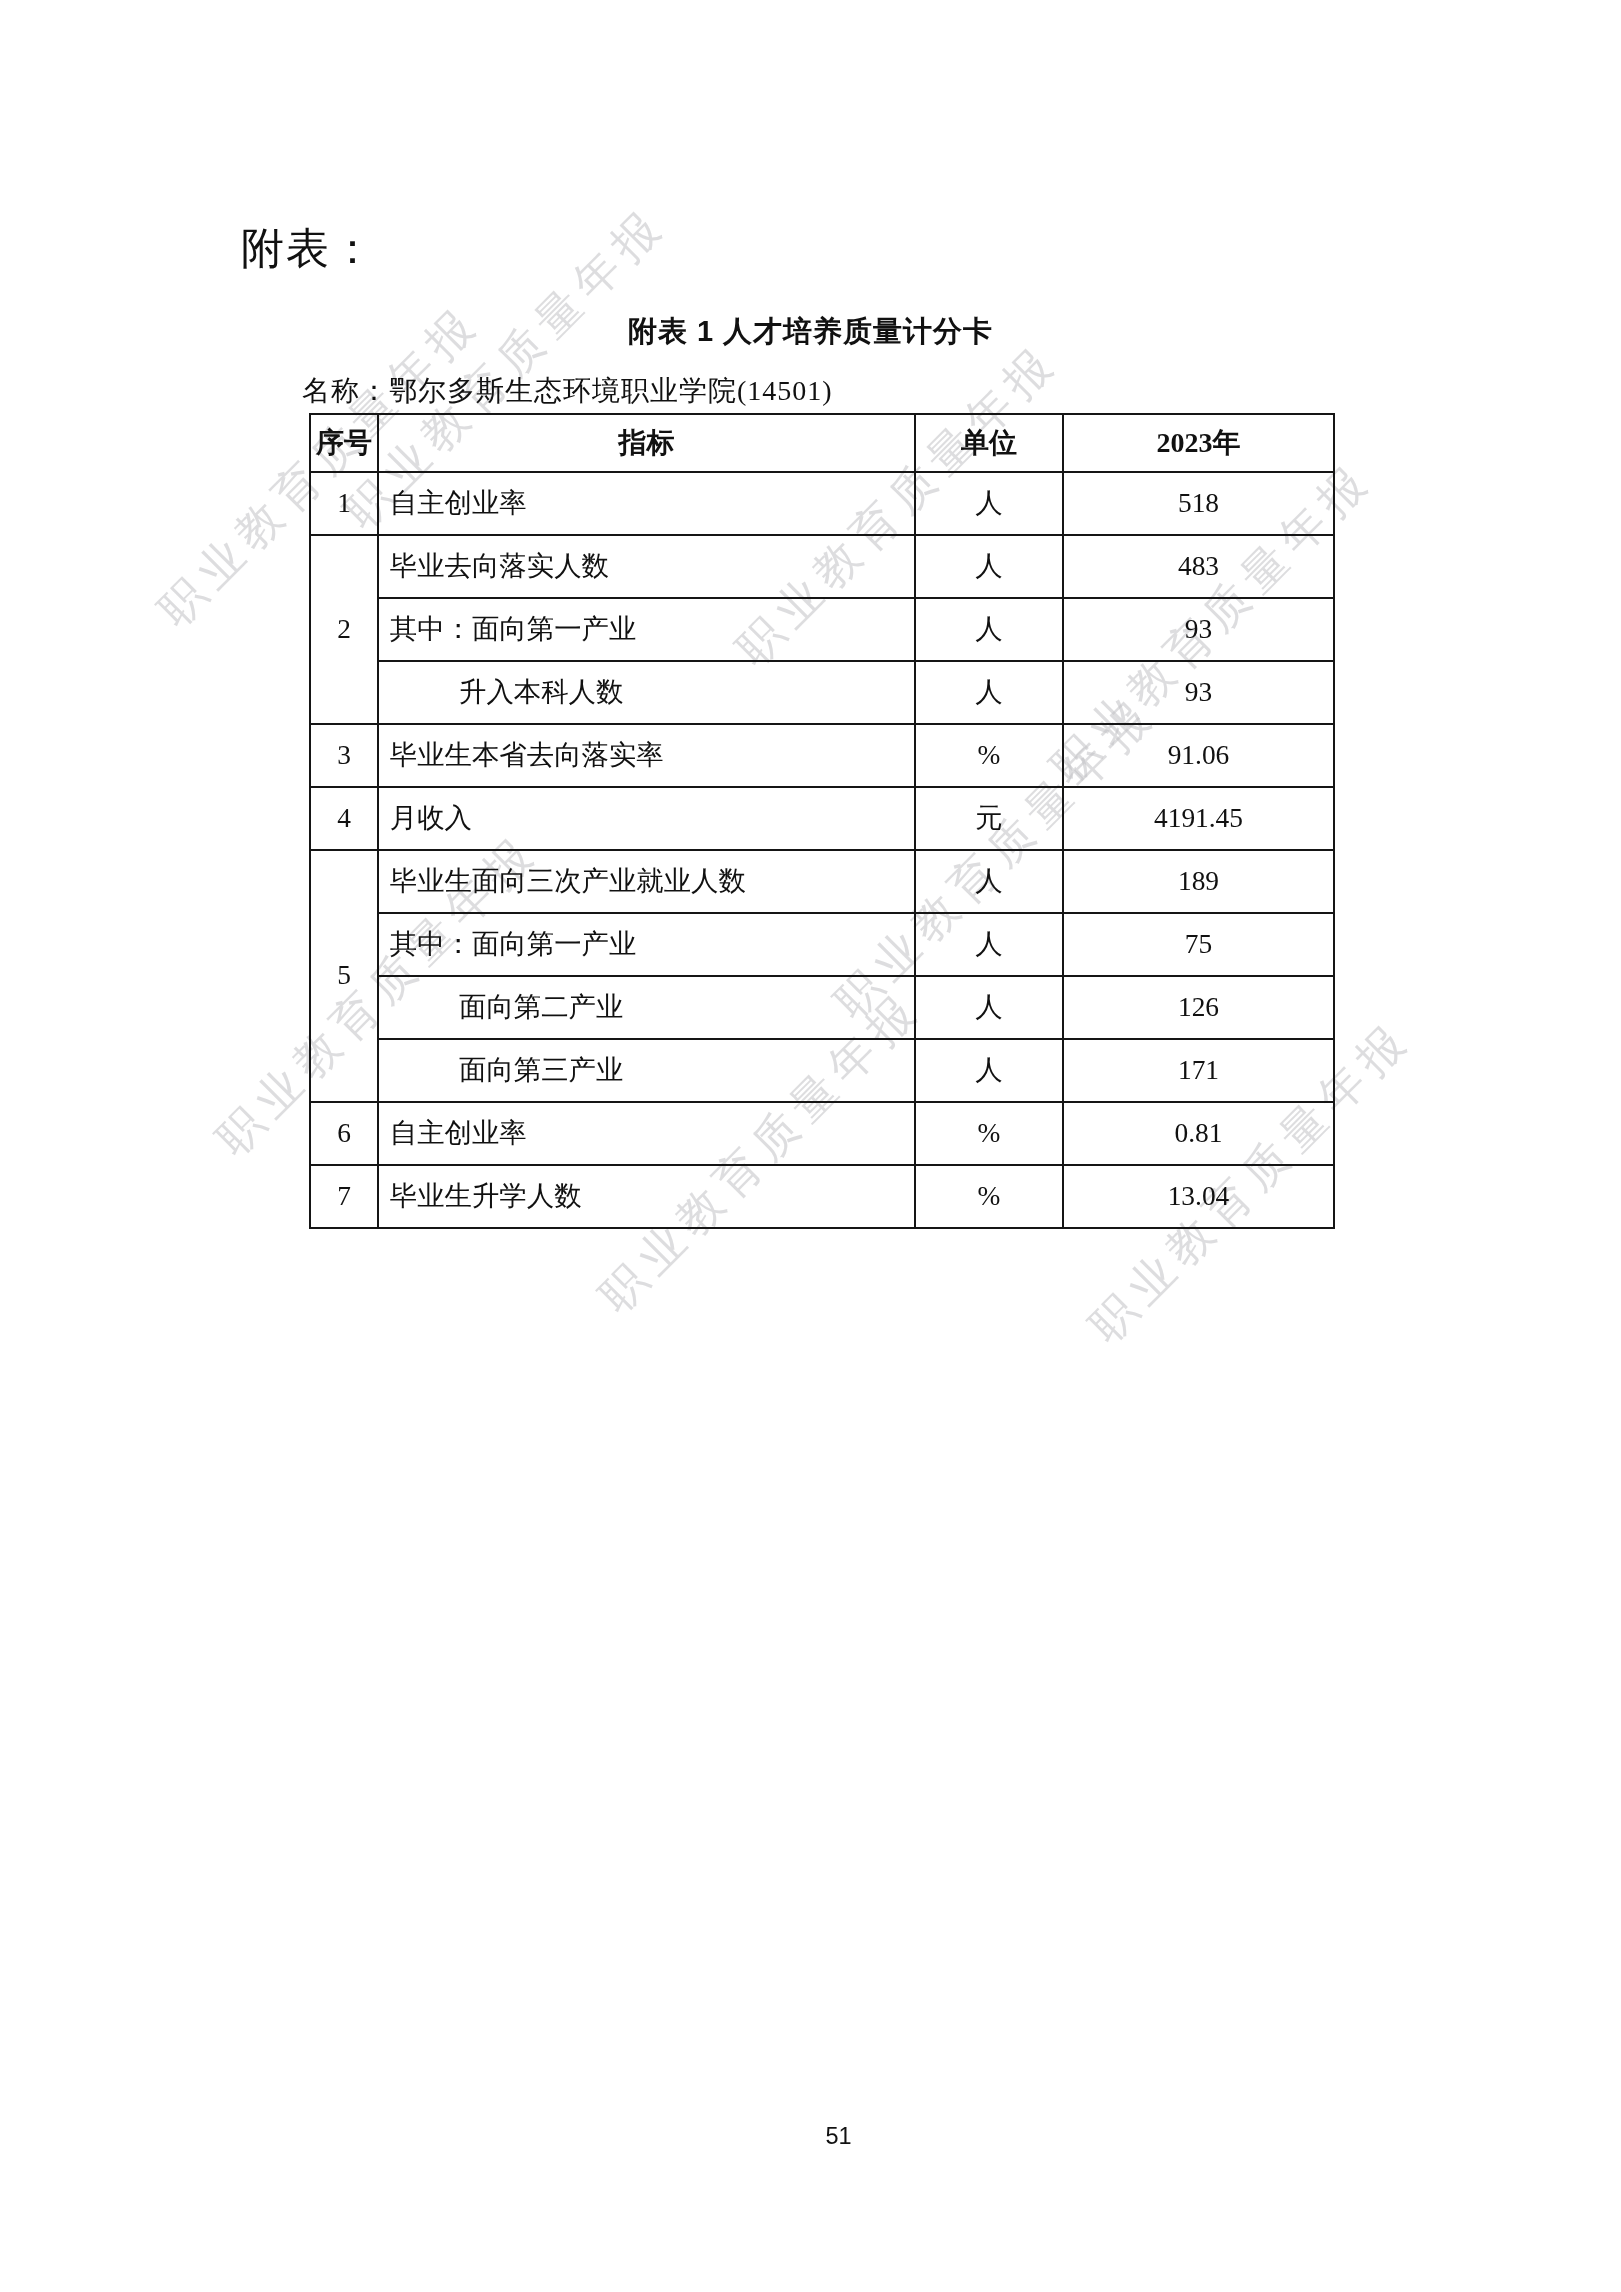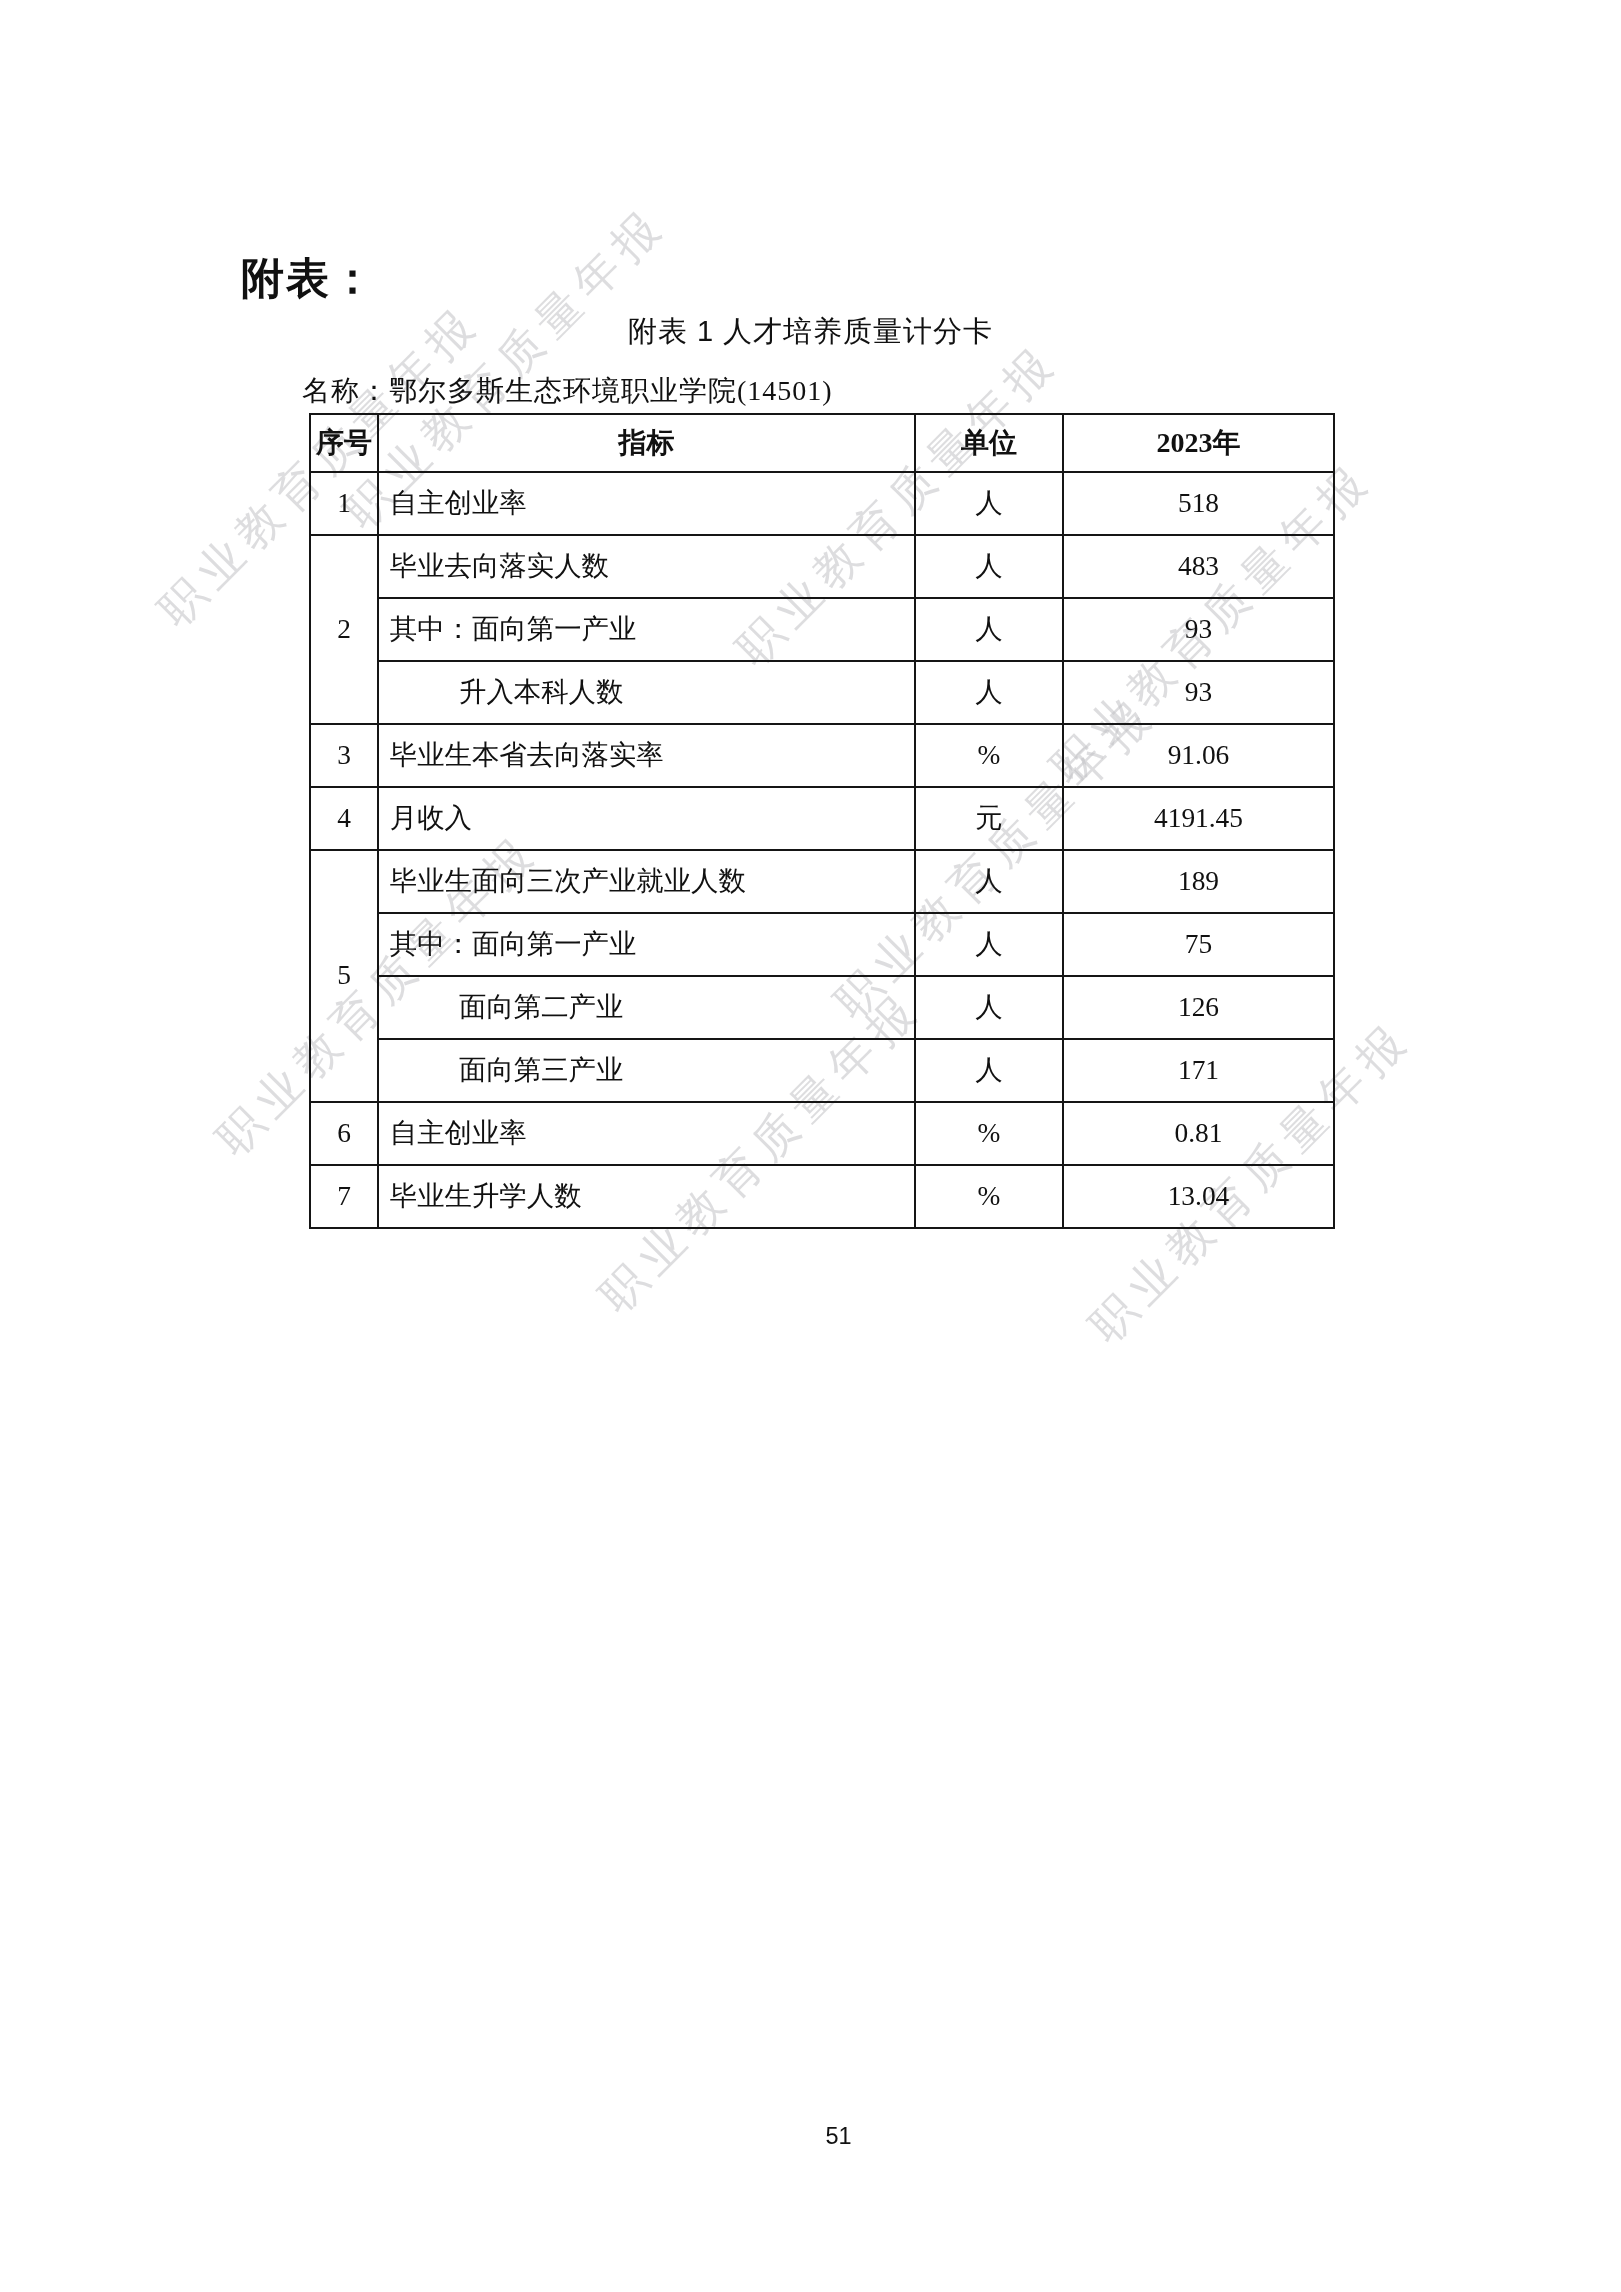--- a/index.html
+++ b/index.html
@@ -35,34 +35,33 @@
 
   
   .content { position: absolute; inset: 0; z-index: 1; }
 
   .doc-heading {
     position: absolute;
     left: 241px;
     top: 220px;
     font-family: "Liberation Sans", "DejaVu Sans", sans-serif;
     font-size: 43px;
-    font-weight: 700;
+    font-weight: 400;
     letter-spacing: 2px;
-    margin-top: 30px;
   }
 
   .table-title {
     position: absolute;
     left: 0;
     top: 312px;
     width: 1621px;
     text-align: center;
     font-family: "Liberation Sans", "DejaVu Sans", sans-serif;
     font-size: 29px;
-    font-weight: 400;
+    font-weight: 700;
     letter-spacing: 1px;
   }
 
   .name-line {
     position: absolute;
     left: 302px;
     top: 372px;
     font-size: 28px;
     letter-spacing: 1px;
   }

